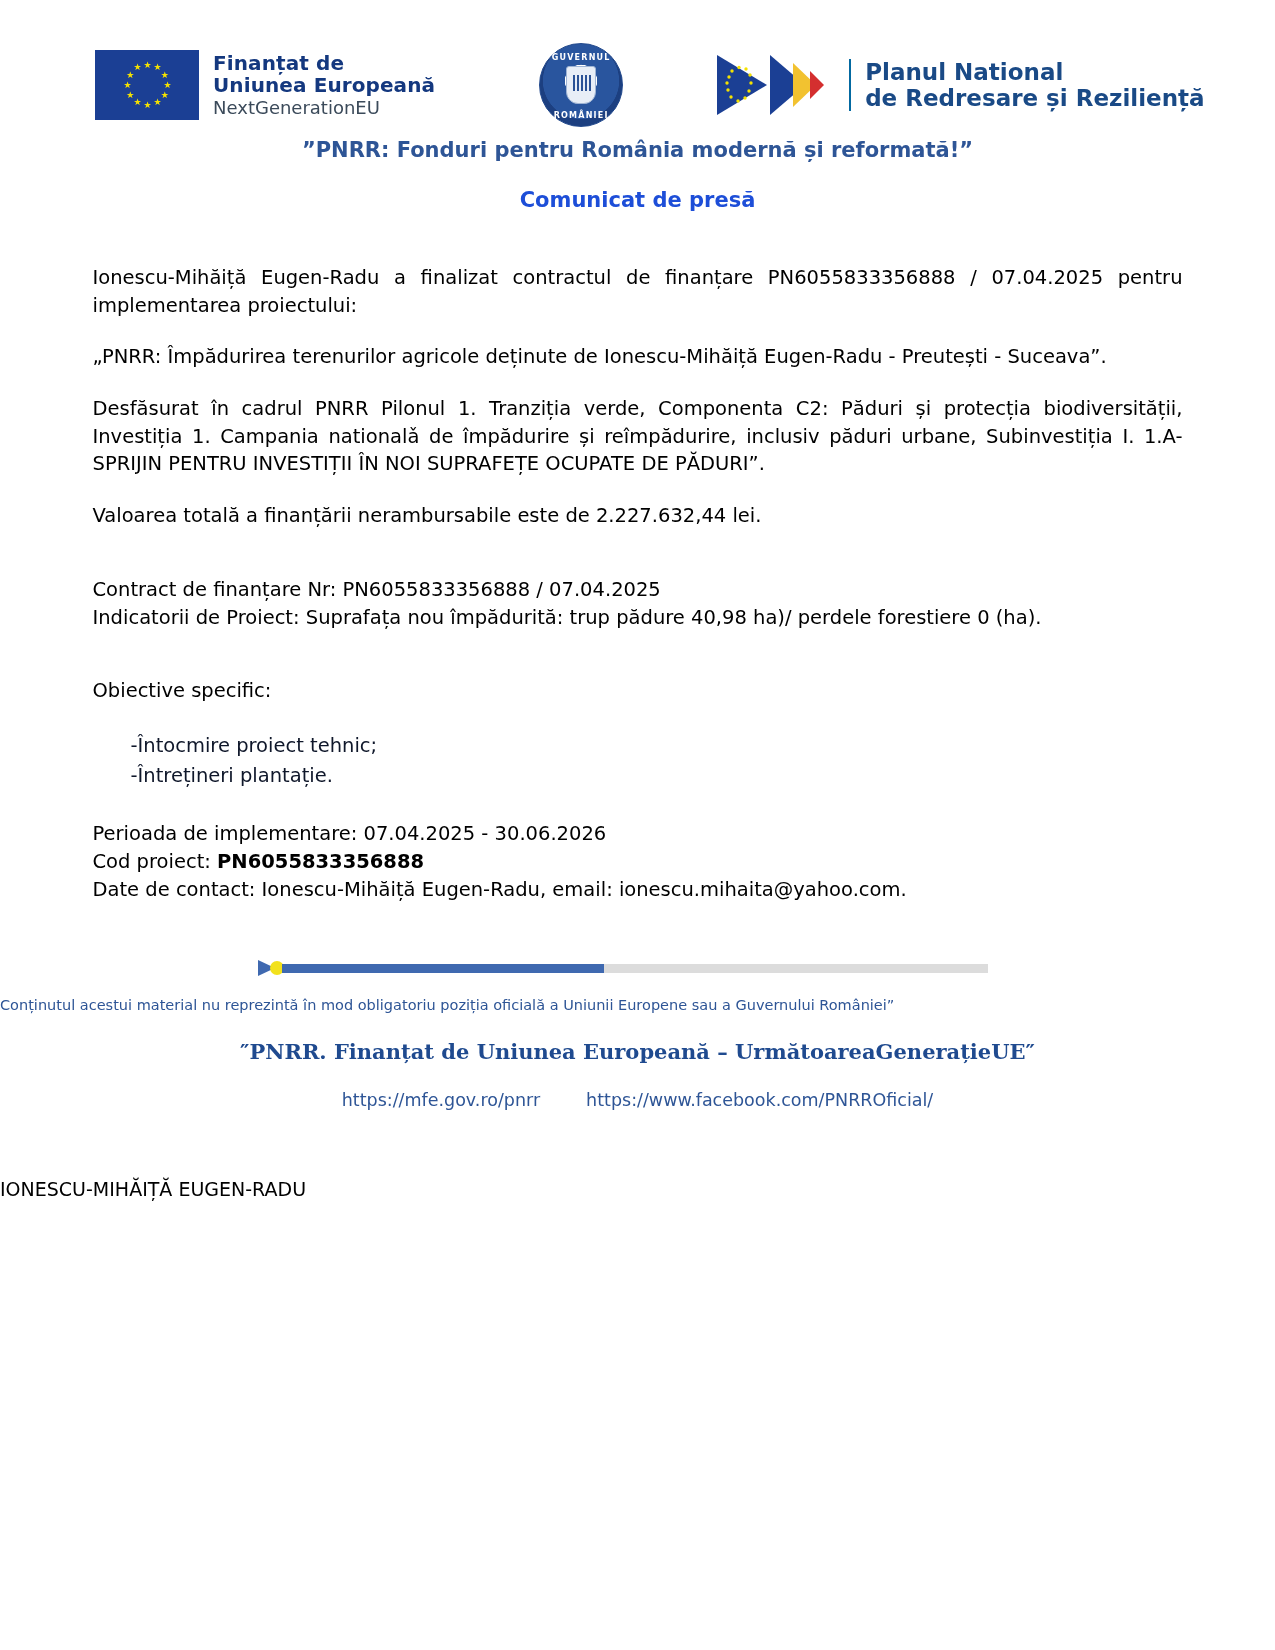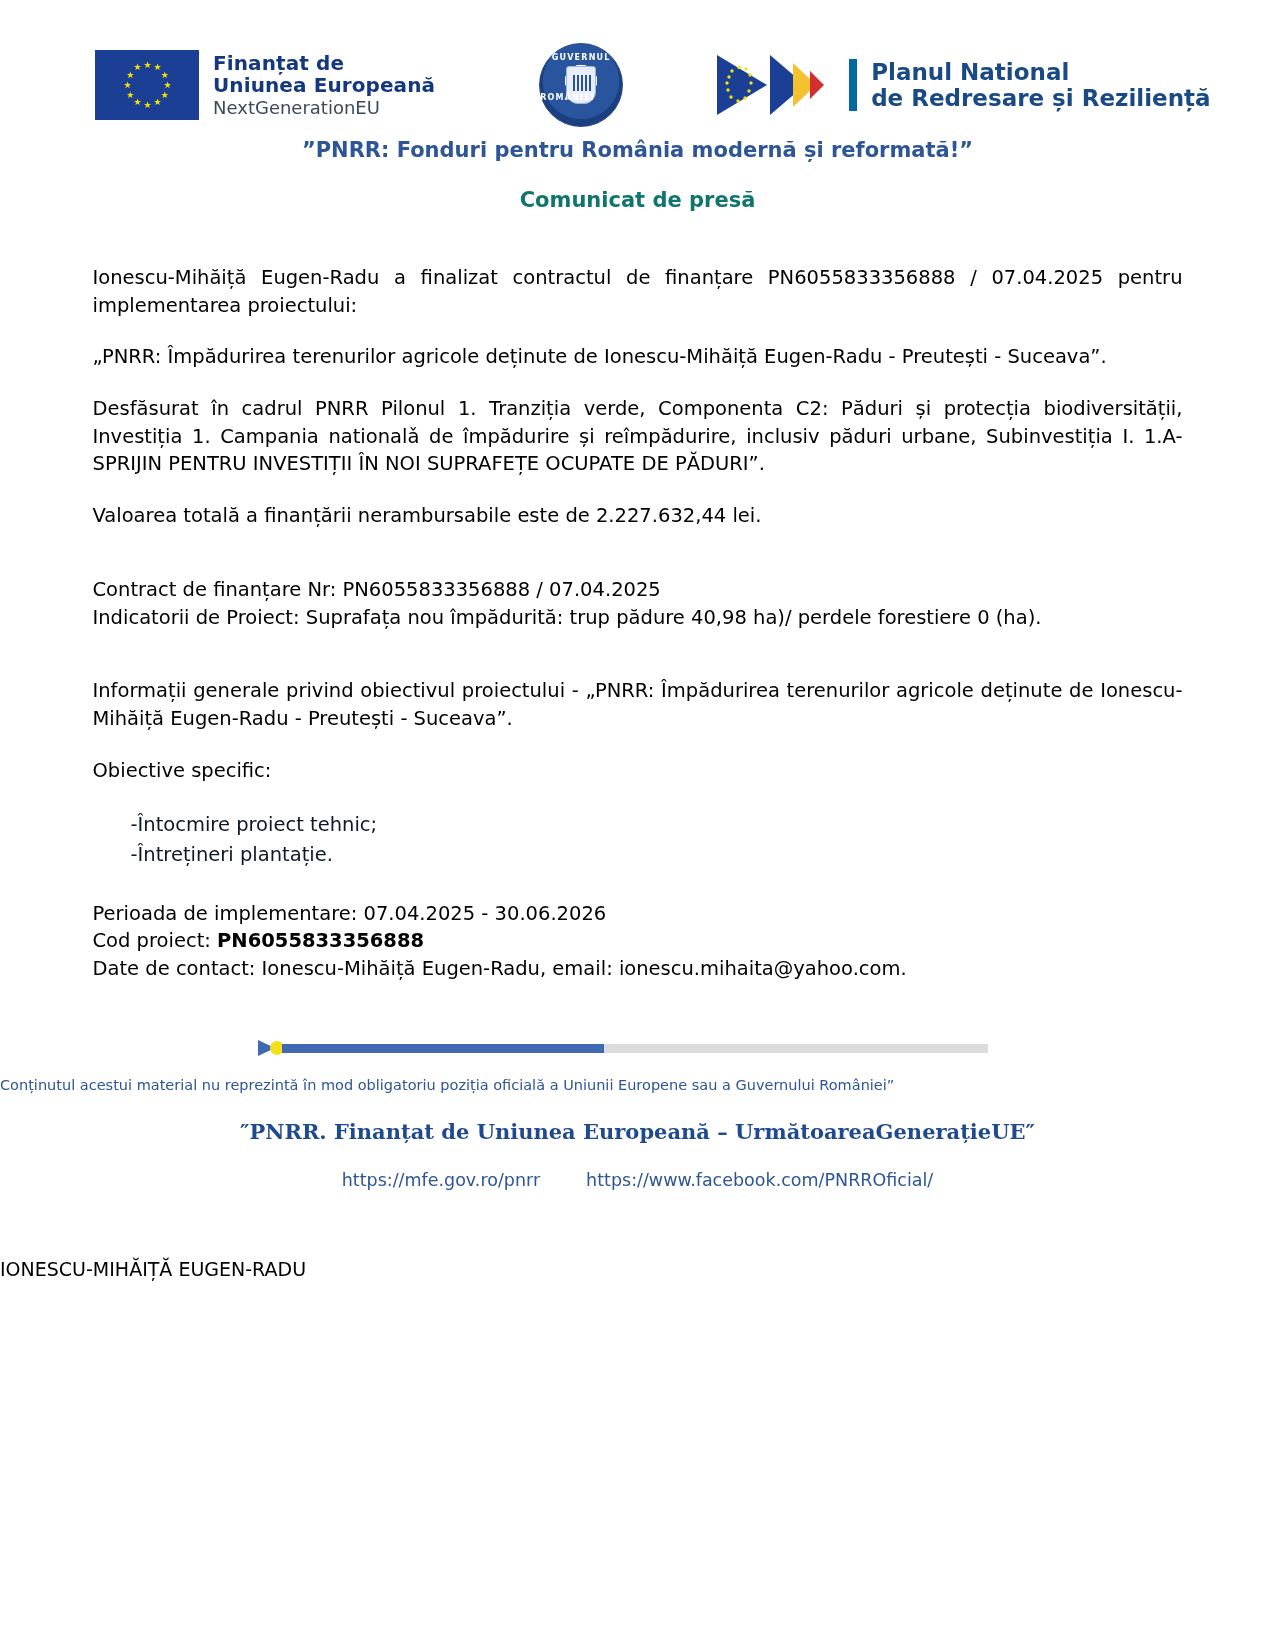--- a/index.html
+++ b/index.html
@@ -67,22 +67,22 @@
     position: relative;
     flex: none;
     border: 1px solid #21488c;
   }
   .gov-seal .top-t {
     position: absolute; top: 9px; left: 0; right: 0;
     text-align: center; letter-spacing: 1.2px;
     font-size: 8px; color: #ffffff; font-weight: bold;
   }
   .gov-seal .bot-t {
-    position: absolute; bottom: 24px; left: 0; right: 0;
-    text-align: left; letter-spacing: 1.2px;
+    position: absolute; bottom: 6px; left: 0; right: 0;
+    text-align: center; letter-spacing: 1.2px;
     font-size: 8px; color: #ffffff; font-weight: bold;
   }
   .gov-seal .crest {
     position: absolute; left: 50%; top: 50%;
     transform: translate(-50%,-50%);
     width: 30px; height: 38px;
     background: #e8eef7;
     border-radius: 3px 3px 12px 12px;
     border: 1px solid #9fb4d4;
   }
@@ -95,21 +95,21 @@
 
   .pnrr-logo {
     margin-left: 92px;
     display: flex;
     align-items: center;
     gap: 16px;
   }
   .pnrr-marks { display: flex; align-items: center; }
   .pnrr-text {
     line-height: 1.14;
-    border-left: 8px solid #0369a1;
+    border-left: 2px solid #0369a1;
     padding-left: 14px;
   }
   .pnrr-text .p1, .pnrr-text .p2 {
     font-weight: bold;
     font-size: 23px;
     color: #1a4a86;
     white-space: nowrap;
   }
 
   
@@ -117,21 +117,21 @@
     text-align: center;
     font-size: 21px;
     font-weight: bold;
     color: #2e5596;
     margin-top: 26px;
   }
   .doc-subtitle {
     text-align: center;
     font-size: 21px;
     font-weight: bold;
-    color: #0f766e;
+    color: #1d4ed8;
     margin-top: 26px;
   }
 
   
   .body-wrap {
     margin: 0 auto;
     width: 1090px;
     padding-top: 52px;
   }
   p.para {
@@ -295,21 +295,20 @@
     <p class="para">Desfăsurat în cadrul PNRR Pilonul 1. Tranziția verde, Componenta C2: Păduri și protecția biodiversității, Investiția 1. Campania nationalǎ de împădurire și reîmpădurire, inclusiv păduri urbane, Subinvestiția I. 1.A-SPRIJIN PENTRU INVESTIȚII ÎN NOI SUPRAFEȚE OCUPATE DE PĂDURI”.</p>
     <p class="para">Valoarea totală a finanțării nerambursabile este de 2.227.632,44 lei.</p>
 
     <div class="gap-sm"></div>
 
     <p class="para tight">Contract de finanțare Nr: PN6055833356888 / 07.04.2025</p>
     <p class="para">Indicatorii de Proiect: Suprafața nou împădurită: trup pădure 40,98 ha)/ perdele forestiere 0 (ha).</p>
 
     <div class="gap-sm"></div>
 
-    <p class="para">Informații generale privind obiectivul proiectului -   „PNRR: Împădurirea terenurilor agricole deținute de Ionescu-Mihăiță Eugen-Radu - Preutești - Suceava”.</p>
 
     <p class="para tight">Obiective specific:</p>
 
     <ul class="bullets">
       <li>-Întocmire proiect tehnic;</li>
       <li>-Întrețineri plantație.</li>
     </ul>
 
     <div class="gap-md"></div>
 

